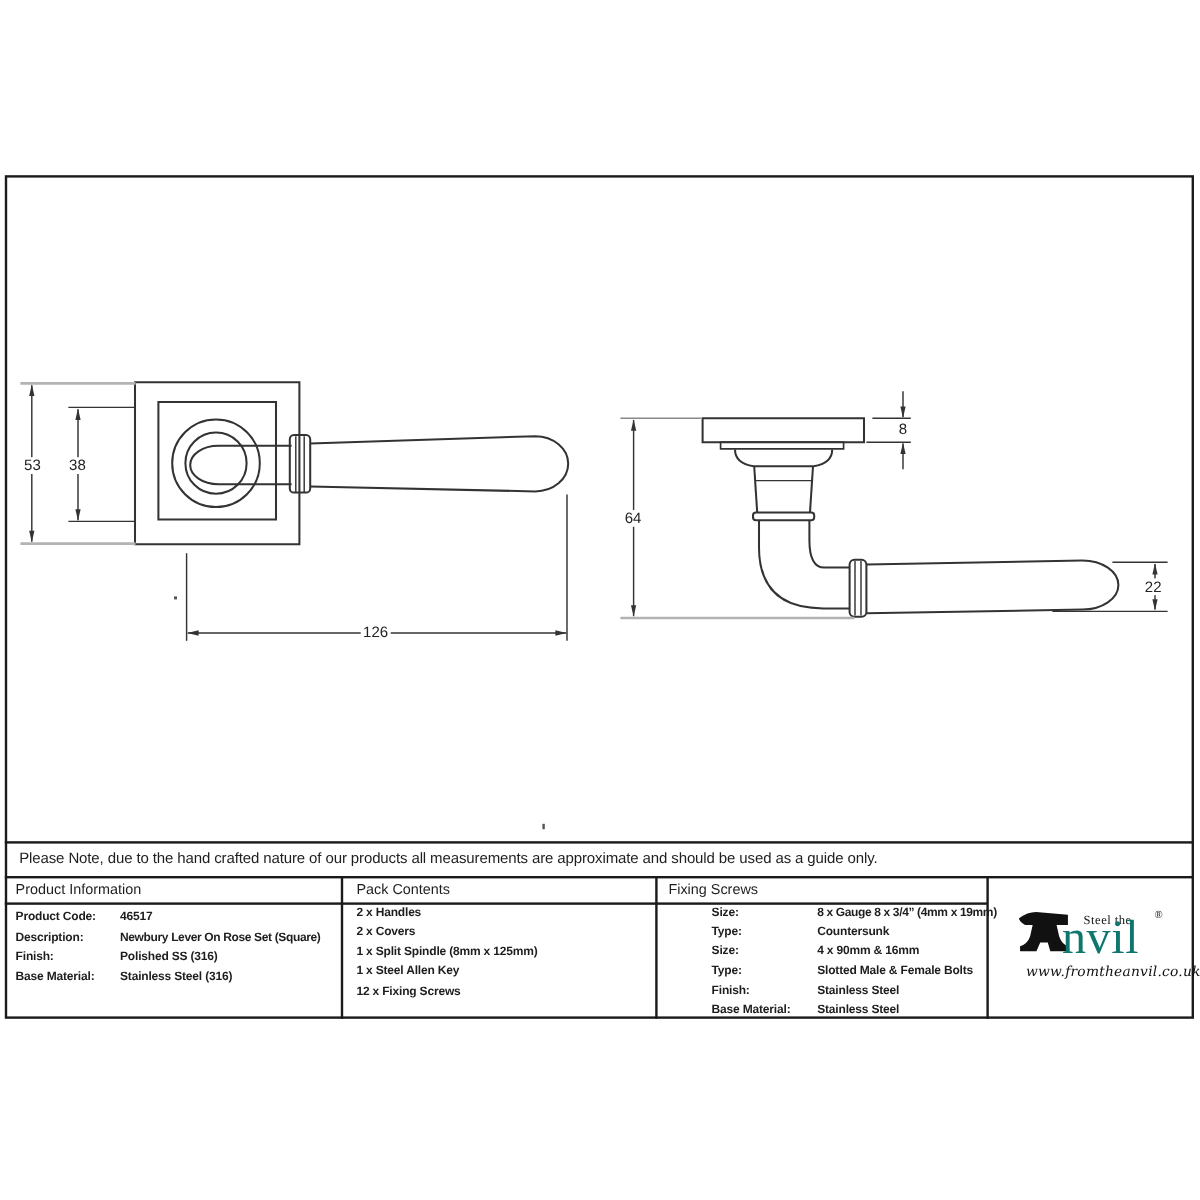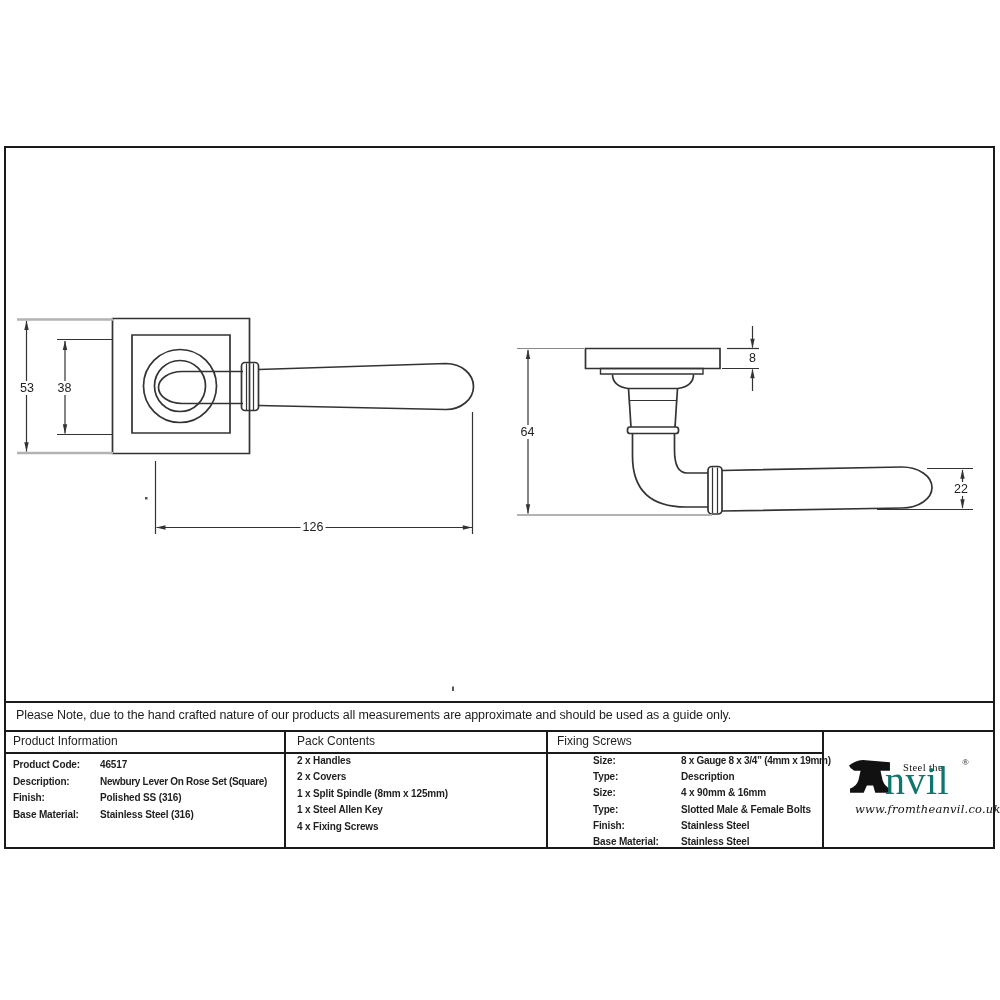--- a/index.html
+++ b/index.html
@@ -154,26 +154,26 @@
   <span class="row"><span class="lbl">Description:</span><span class="squeeze">Newbury Lever On Rose Set (Square)</span></span>
   <span class="row"><span class="lbl">Finish:</span><span>Polished SS (316)</span></span>
   <span class="row"><span class="lbl">Base Material:</span><span>Stainless Steel (316)</span></span>
 </div>
 
 <div class="abs rows pc" style="left:297px;top:752.5px;width:248px;">
   <span class="row">2 x Handles</span>
   <span class="row">2 x Covers</span>
   <span class="row">1 x Split Spindle (8mm x 125mm)</span>
   <span class="row">1 x Steel Allen Key</span>
-  <span class="row">4 x Fixing Screws</span>
+  <span class="row">12 x Fixing Screws</span>
 </div>
 
 <div class="abs rows fs" style="left:557px;top:753px;width:265px;">
   <span class="row"><span class="lbl">Size:</span><span class="squeeze">8 x Gauge 8 x 3/4” (4mm x 19mm)</span></span>
-  <span class="row"><span class="lbl">Type:</span><span>Description</span></span>
+  <span class="row"><span class="lbl">Type:</span><span>Countersunk</span></span>
   <span class="row"><span class="lbl">Size:</span><span>4 x 90mm &amp; 16mm</span></span>
   <span class="row"><span class="lbl">Type:</span><span>Slotted Male &amp; Female Bolts</span></span>
   <span class="row"><span class="lbl">Finish:</span><span>Stainless Steel</span></span>
   <span class="row"><span class="lbl">Base Material:</span><span>Stainless Steel</span></span>
 </div>
 
 <div>
   <svg class="abs" style="left:849px;top:758px;" width="42" height="36" viewBox="0 0 40 34">
     <path fill="#111" d="M0,7 Q8,1 16,2 L39,4 L39,12 L30,12 L32,21 Q34,27 39,29 L39,33 L25,33 L23,26 L17,26 L14,33 L1,33 L1,29 Q7,27 9,21 L11,12 L5,12 Q1,10 0,7 Z"></path>
   </svg>

